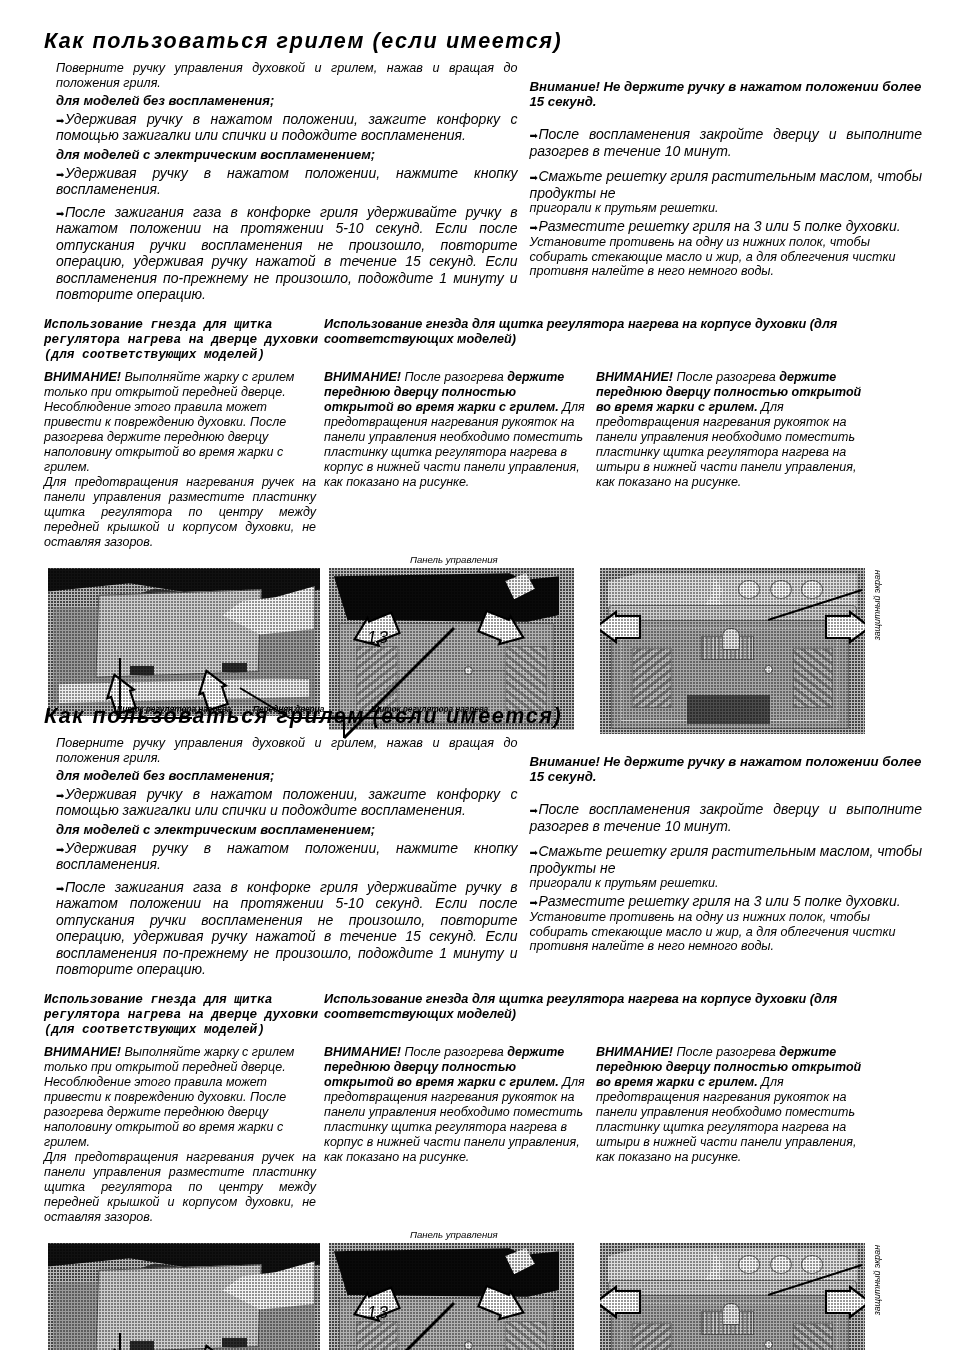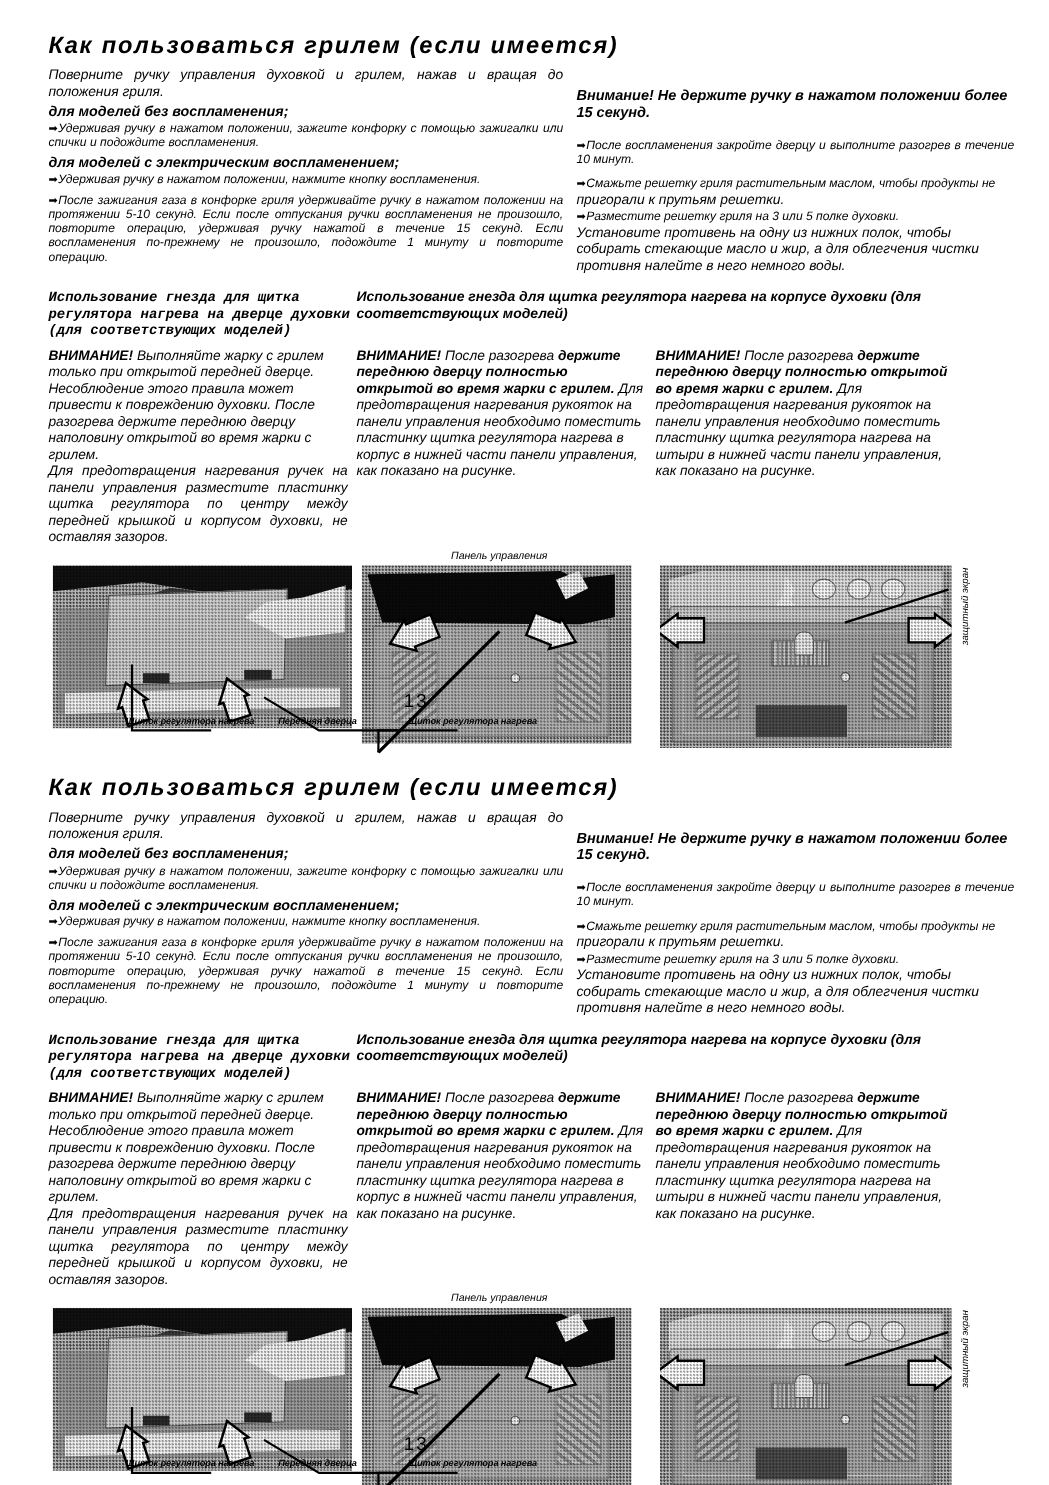--- a/index.html
+++ b/index.html
@@ -37,42 +37,42 @@
     line-height: 1.1;
     white-space: nowrap;
   }
 
   
   .top-cols {
     display: flex;
     margin-top: 7px;
     align-items: flex-start;
   }
-  .col-left-top { width: 480px; padding-right: 12px; }
+  .col-left-top { width: 480px; padding-right: 12px; margin-left: 12px; }
   .col-right-top { width: 398px; padding-top: 18px;}
 
   p, h3, h4 { margin: 0; }
 
   .body-it {
     font-style: italic;
     font-size: 12.6px;
     line-height: 1.18;
     text-align: justify;
   }
   .body-it.nj { text-align: left; }
   .sub-head {
     font-style: italic;
     font-weight: bold;
     font-size: 13px;
     line-height: 1.2;
     margin-top: 3px;
   }
   .bullet-line {
     font-style: italic;
-    font-size: 11px;
+    font-size: 14px;
     line-height: 1.18;
     text-align: justify;
     margin-top: 2px;
   }
   .dart {
     font-style: normal;
     font-size: 11px;
     letter-spacing: -0.5px;
     padding-right: 1px;
   }
@@ -312,20 +312,21 @@
     transform: rotate(180deg);
   }
 
   .fig-layer { position: absolute; inset: 0; pointer-events: none; }
 
   
   .pageno {
     position: absolute;
     left: 0; right: 0;
     text-align: center;
+    font-style: italic;
     font-size: 17px;
     letter-spacing: 2px;
   }
 </style>
 </head>
 <body>
 
 <div class="page">
   <div class="inner">
 

